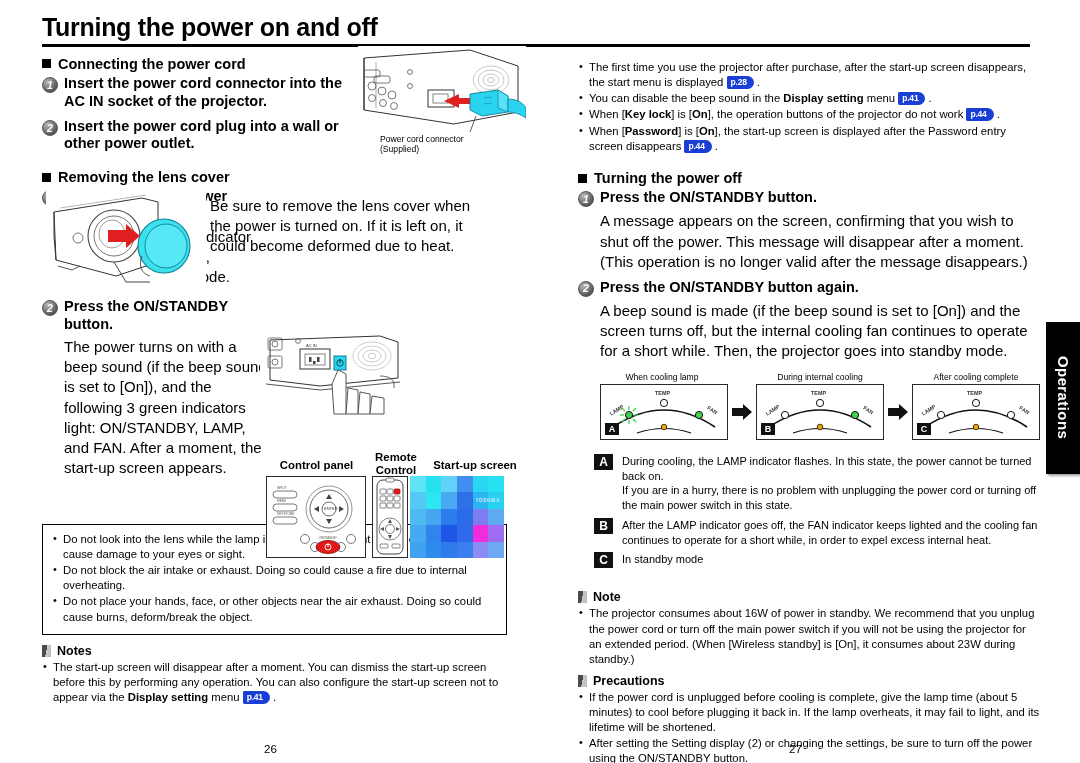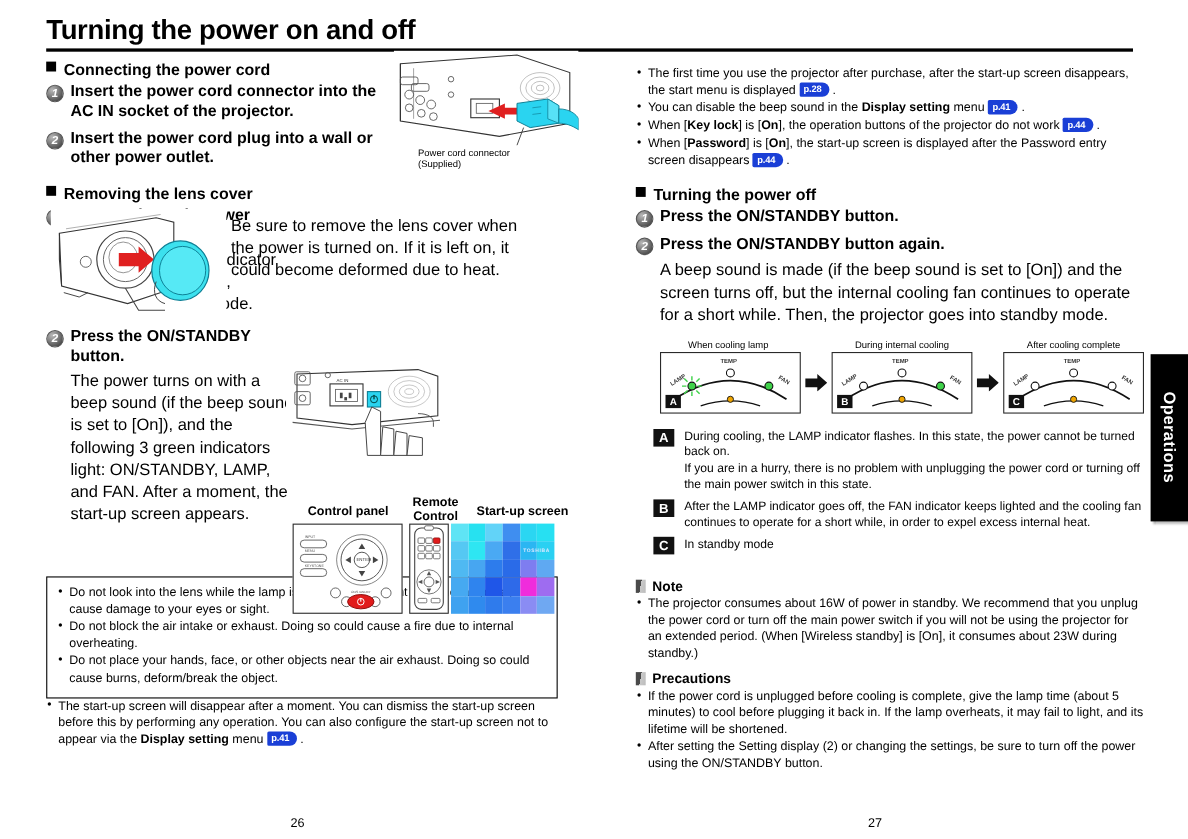--- a/index.html
+++ b/index.html
@@ -21,21 +21,21 @@
   .right-page { position: absolute; left: 578px; top: 14px; width: 470px; height: 735px; }
 
   h1.doc-title {
     font-size: 25px; font-weight: bold; letter-spacing: -0.3px;
     margin: 0 0 2px 0; line-height: 1.1;
   }
   .title-rule { border-bottom: 3px solid #000; width: 988px; margin-top: 2px; }
 
   .sec-head {
     font-size: 14.5px; font-weight: bold; margin: 9px 0 1px 0;
-    display: flex; align-items: flex-start; gap: 7px; line-height: 1.15;
+    display: flex; align-items: center; gap: 7px; line-height: 1.15;
   }
   .sq { width: 9px; height: 9px; background: #000; display: inline-block; flex: 0 0 auto; }
 
   .step {
     display: flex; align-items: flex-start; gap: 6px;
     font-size: 14.5px; font-weight: bold; line-height: 1.2; margin-top: 3px;
   }
   .step .num {
     flex: 0 0 auto; width: 16px; height: 16px; border-radius: 50%;
     background: radial-gradient(circle at 32% 28%, #b9b9b9 0%, #6d6d6d 55%, #2f2f2f 100%);
@@ -186,20 +186,24 @@
     <div class="body-txt indent" style="width:208px">The power turns on with a beep sound (if the beep sound is set to [On]), and the following 3 green indicators light: ON/STANDBY, LAMP, and FAN. After a moment, the start-up screen appears.</div>
 
     <div class="caution" style="margin-top:46px; width:465px">
       <ul class="bullets">
         <li>Do not look into the lens while the lamp is on.  The strong light from the lamp may cause damage to your eyes or sight.</li>
         <li>Do not block the air intake or exhaust. Doing so could cause a fire due to internal overheating.</li>
         <li>Do not place your hands, face, or other objects near the air exhaust. Doing so could cause burns, deform/break the object.</li>
       </ul>
     </div>
 
+    <div class="note-head">
+      <span class="note-ico"></span>
+      <span>Notes</span>
+    </div>
     <ul class="bullets" style="width:465px">
       <li><span>The start-up screen will disappear after a moment. You can dismiss the start-up screen before this by performing any operation. You can also configure the start-up screen not to appear via the </span><b>Display setting</b><span> menu </span><span class="pref">p.41</span><span> .</span></li>
     </ul>
 
     <div class="fig" style="left:316px; top:32px; width:168px; height:100px;">
       <svg width="168" height="100" viewBox="0 0 168 100">
         <rect x="0" y="0" width="168" height="100" fill="#fff"></rect>
 
         <path d="M6 12 L112 4 L160 20 L160 66 L96 78 L6 64 Z" fill="#fff" stroke="#333" stroke-width="1"></path>
         <path d="M6 12 L6 64" stroke="#333" stroke-width="1"></path>
@@ -429,20 +433,21 @@
 
     <div class="sec-head" style="margin-top:16px">
       <span class="sq"></span>
       <span>Turning the power off</span>
     </div>
 
     <div class="step">
       <span class="num">1</span>
       <span class="txt">Press the ON/STANDBY button.</span>
     </div>
+    <div class="body-txt indent" style="width:442px">A message appears on the screen, confirming that you wish to shut off the power. This message will disappear after a moment. (This operation is no longer valid after the message disappears.)</div>
 
     <div class="step" style="margin-top:7px">
       <span class="num">2</span>
       <span class="txt">Press the ON/STANDBY button again.</span>
     </div>
     <div class="body-txt indent" style="width:442px">A beep sound is made (if the beep sound is set to [On]) and the screen turns off, but the internal cooling fan continues to operate for a short while. Then, the projector goes into standby mode.</div>
 
     <div style="position:relative; margin-top:11px; margin-left:22px; width:440px; height:68px;">
 
       <div style="position:absolute; left:0; top:0; width:124px;">

